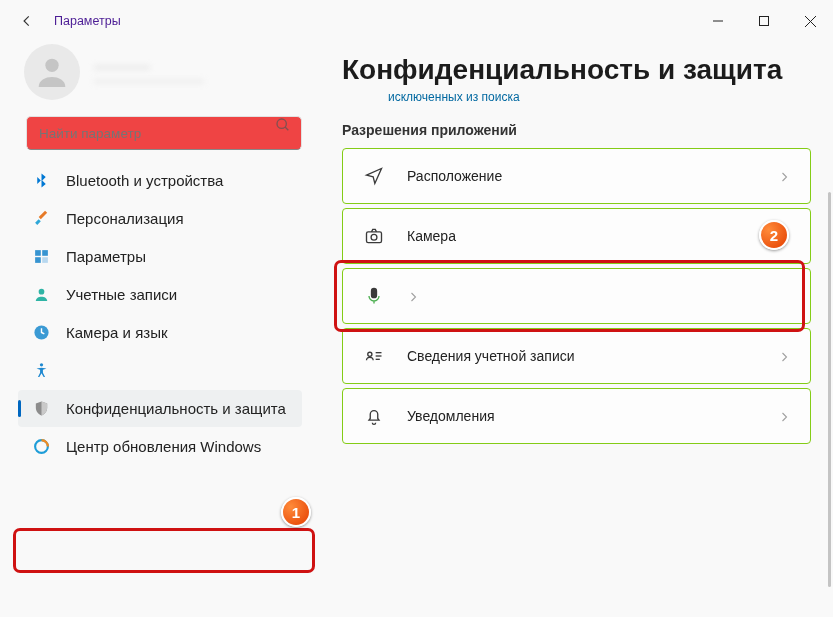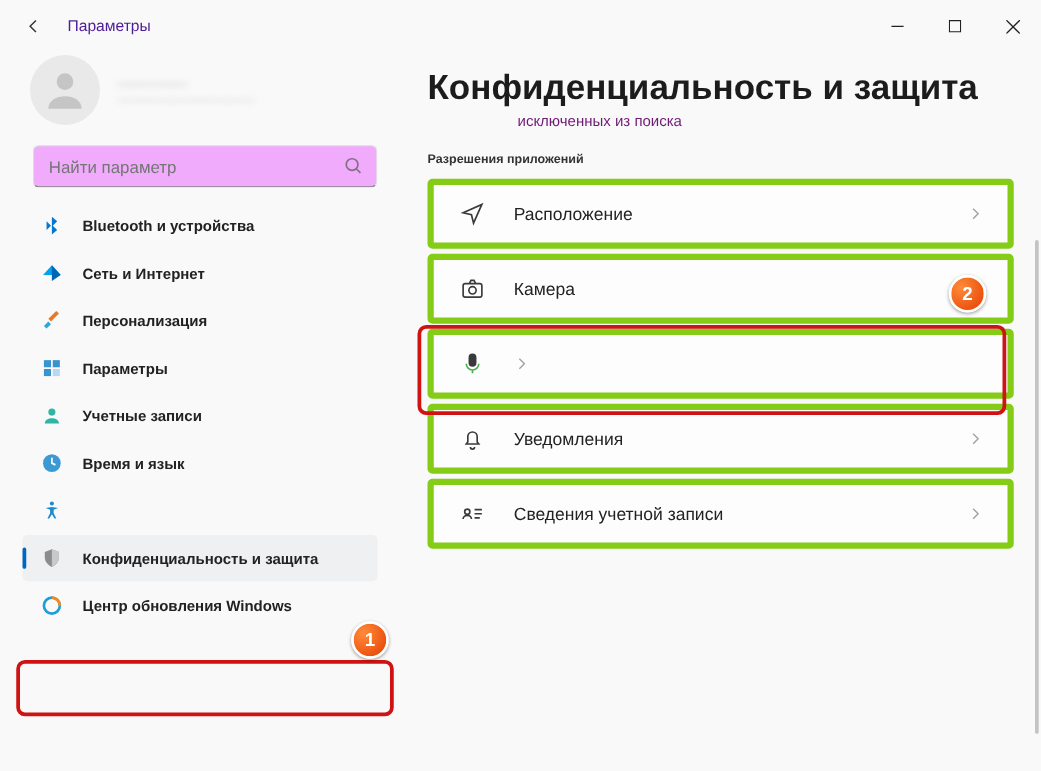--- a/index.html
+++ b/index.html
@@ -14,37 +14,37 @@
   .app { display: flex; height: calc(617px - 42px); }
 
   
   .sidebar { width: 316px; padding: 0 4px 0 0; display:flex; flex-direction:column; }
   .profile { display:flex; align-items:center; padding: 2px 24px 16px 24px; gap:14px; }
   .avatar { width:56px;height:56px;border-radius:50%;background:#e9e9e9;display:flex;align-items:center;justify-content:center; }
   .profile-text .name{ font-size:14px; color:#b7b7b7; filter: blur(3px); }
   .profile-text .email{ font-size:11px;color:#bcbcbc; filter: blur(3px); }
 
   .search-wrap { padding: 0 10px 6px 26px; }
-  .search-box { position:relative; background:#f0abfc; border:1px solid #e2e2e2; border-bottom:1.5px solid #888; border-radius:5px; height:34px; display:flex;align-items:center; padding:0 10px 0 12px; }
+  .search-box { position:relative; background:#ef4444; border:1px solid #e2e2e2; border-bottom:1.5px solid #888; border-radius:5px; height:34px; display:flex;padding:0 10px 0 12px; }
   .search-box input { border:none; outline:none; flex:1; font-size:13.5px; background:transparent; color:#333; }
   .search-box .sicon { width:16px;height:16px; opacity:.7; }
 
   .nav { padding: 6px 10px 0 18px; display:flex; flex-direction:column; gap:1px; overflow:hidden; }
-  .nav-item { display:flex; align-items:center; gap:16px; height:37px; padding:0 10px 0 14px; border-radius:4px; font-size:12px; color:#222; cursor:pointer; position:relative;font-weight:bold; }
+  .nav-item { display:flex; align-items:center; gap:16px; height:37px; padding:0 10px 0 14px; border-radius:4px; font-size:15px; color:#222; cursor:pointer; position:relative; }
   .nav-item .nicon { width:18px;height:18px; flex:0 0 18px; display:flex;align-items:center;justify-content:center; }
   .nav-item.selected { background:#eef0f1; }
   .nav-item.selected::before { content:""; position:absolute; left:0; top:10px; bottom:10px; width:3px; background:#0067c0; border-radius:2px; }
 
   
   .main { flex:1; padding: 4px 22px 0 26px; display:flex; flex-direction:column; gap:0; position:relative; }
   .page-header { font-size:28px; font-weight:600; color:#1c1c1c; padding:8px 0 6px 0; }
-  .subfrag { margin-left:72px; font-size:12px; color:#701a75; margin-top:-2px; margin-bottom:14px; }
-  .section-title { font-size:10px; font-weight:600; color:#333; margin:4px 0 10px 0; }
+  .subfrag { margin-left:46px; font-size:12px; color:#0369a1; margin-top:-2px; margin-bottom:14px; }
+  .section-title { font-size:14px; font-weight:600; color:#333; margin:4px 0 10px 0; }
   .perm-list { display:flex; flex-direction:column; gap:4px; padding-bottom:6px; }
-  .perm-item { background:#fdfdfd; border:5px solid #84cc16; border-radius:4px; height:56px; display:flex; align-items:center; padding:0 18px 0 20px; gap:22px; cursor:pointer; }
+  .perm-item { background:#fdfdfd; border:1px solid #84cc16; border-radius:4px; height:56px; display:flex; align-items:center; padding:0 18px 0 20px; gap:22px; cursor:pointer; }
   .perm-item .picon { width:22px;height:22px; display:flex;align-items:center;justify-content:center; color:#3e3e3e; }
   .perm-item .plabel { font-size:14px; color:#222; flex:1; }
   .perm-item .chev { width:14px;height:14px; opacity:.55; }
 
   .scroll-track { position:absolute; right:2px; top:150px; bottom:30px; width:3px; background:#c4c4c4; border-radius:3px; }
 
   
   .ann-box { border:3px solid #cf1212; border-radius:7px; position:absolute; pointer-events:none; }
   .ann1 { left:13px; top:528px; width:302px; height:45px; }
   .ann2 { left:334px; top:260px; width:471px; height:72px; }
@@ -113,29 +113,20 @@
         <span class="nicon">
             <svg width="17" height="17" viewBox="0 0 24 24" fill="#0078d4">
               <path d="M12 2l6 5-5 5 5 5-6 5V2zM6 7l5 5-5 5"></path>
             </svg>
           </span>
         <span>Bluetooth и устройства</span>
       </div>
       <div class="nav-item">
         <span class="nicon">
             <svg width="17" height="17" viewBox="0 0 24 24">
-              <path fill="#00a2ed" d="M12 3L2 14h20L12 3z"></path>
-              <path fill="#0066b3" d="M12 3v18l10-7L12 3z"></path>
-            </svg>
-          </span>
-        <span>Сеть и Интернет</span>
-      </div>
-      <div class="nav-item">
-        <span class="nicon">
-            <svg width="17" height="17" viewBox="0 0 24 24">
               <path fill="#e67a28" d="M20 4l-9 9-3-3 9-9 3 3z"></path>
               <path fill="#2ea7d8" d="M8 13l3 3-5 5-3-3 5-5z"></path>
             </svg>
           </span>
         <span>Персонализация</span>
       </div>
       <div class="nav-item">
         <span class="nicon">
             <svg width="17" height="17" viewBox="0 0 24 24">
               <rect x="3" y="3" width="8" height="8" fill="#3794d1"></rect>
@@ -155,21 +146,21 @@
           </span>
         <span>Учетные записи</span>
       </div>
       <div class="nav-item">
         <span class="nicon">
             <svg width="17" height="17" viewBox="0 0 24 24">
               <circle cx="12" cy="12" r="10" fill="#3b9ad4"></circle>
               <path d="M12 6v6l4 2" stroke="#fff" stroke-width="2" fill="none"></path>
             </svg>
           </span>
-        <span>Время и язык</span>
+        <span>Камера и язык</span>
       </div>
       <div class="nav-item">
         <span class="nicon">
             <svg width="17" height="17" viewBox="0 0 24 24" fill="#1e88d0">
               <circle cx="12" cy="4" r="2.3"></circle>
               <path d="M5 9l7-1 7 1-5 2v4l3 6h-2l-3-5-3 5H7l3-6v-4L5 9z"></path>
             </svg>
           </span>
       </div>
       <div class="nav-item selected">
@@ -223,50 +214,50 @@
               <path d="M9 4l8 8-8 8"></path>
             </svg></span>
       </div>
       <div class="perm-item">
         <span class="picon">
             <svg width="20" height="20" viewBox="0 0 24 24" fill="none" stroke="#3a3a3a" stroke-width="1.6">
               <rect x="9" y="3" width="6" height="11" rx="3" fill="#3a3a3a"></rect>
               <path d="M6 12a6 6 0 0012 0M12 18v3" stroke="#4caf50"></path>
             </svg>
           </span>
-        <span class="chev"><svg width="12" height="12" viewBox="0 0 24 24" fill="none" stroke="#555" stroke-width="2.2">
-              <path d="M9 4l8 8-8 8"></path>
-            </svg></span>
-      </div>
-      <div class="perm-item">
-        <span class="picon">
-            <svg width="20" height="20" viewBox="0 0 24 24" fill="none" stroke="#3a3a3a" stroke-width="1.6">
-              <path d="M6 17h12l-1.5-2V10a4.5 4.5 0 10-9 0v5L6 17zM10 20a2 2 0 004 0"></path>
-            </svg>
-          </span>
-        <span class="plabel">Уведомления</span>
         <span class="chev"><svg width="12" height="12" viewBox="0 0 24 24" fill="none" stroke="#555" stroke-width="2.2">
               <path d="M9 4l8 8-8 8"></path>
             </svg></span>
       </div>
       <div class="perm-item">
         <span class="picon">
             <svg width="20" height="20" viewBox="0 0 24 24" fill="none" stroke="#3a3a3a" stroke-width="1.6">
               <circle cx="7" cy="10" r="2.5"></circle>
               <path d="M3 17c0-2 2-3.5 4-3.5s4 1.5 4 3.5"></path>
               <line x1="14" y1="8" x2="21" y2="8"></line>
               <line x1="14" y1="12" x2="21" y2="12"></line>
               <line x1="14" y1="16" x2="19" y2="16"></line>
             </svg>
           </span>
         <span class="plabel">Сведения учетной записи</span>
         <span class="chev"><svg width="12" height="12" viewBox="0 0 24 24" fill="none" stroke="#555" stroke-width="2.2">
               <path d="M9 4l8 8-8 8"></path>
             </svg></span>
       </div>
+      <div class="perm-item">
+        <span class="picon">
+            <svg width="20" height="20" viewBox="0 0 24 24" fill="none" stroke="#3a3a3a" stroke-width="1.6">
+              <path d="M6 17h12l-1.5-2V10a4.5 4.5 0 10-9 0v5L6 17zM10 20a2 2 0 004 0"></path>
+            </svg>
+          </span>
+        <span class="plabel">Уведомления</span>
+        <span class="chev"><svg width="12" height="12" viewBox="0 0 24 24" fill="none" stroke="#555" stroke-width="2.2">
+              <path d="M9 4l8 8-8 8"></path>
+            </svg></span>
+      </div>
     </div>
 
     <div class="scroll-track"></div>
   </div>
 </div>
 
 <div class="ann-box ann1"></div>
 <div class="ann-box ann2"></div>
 <div class="ann-badge b1">1</div>
 <div class="ann-badge b2">2</div>

